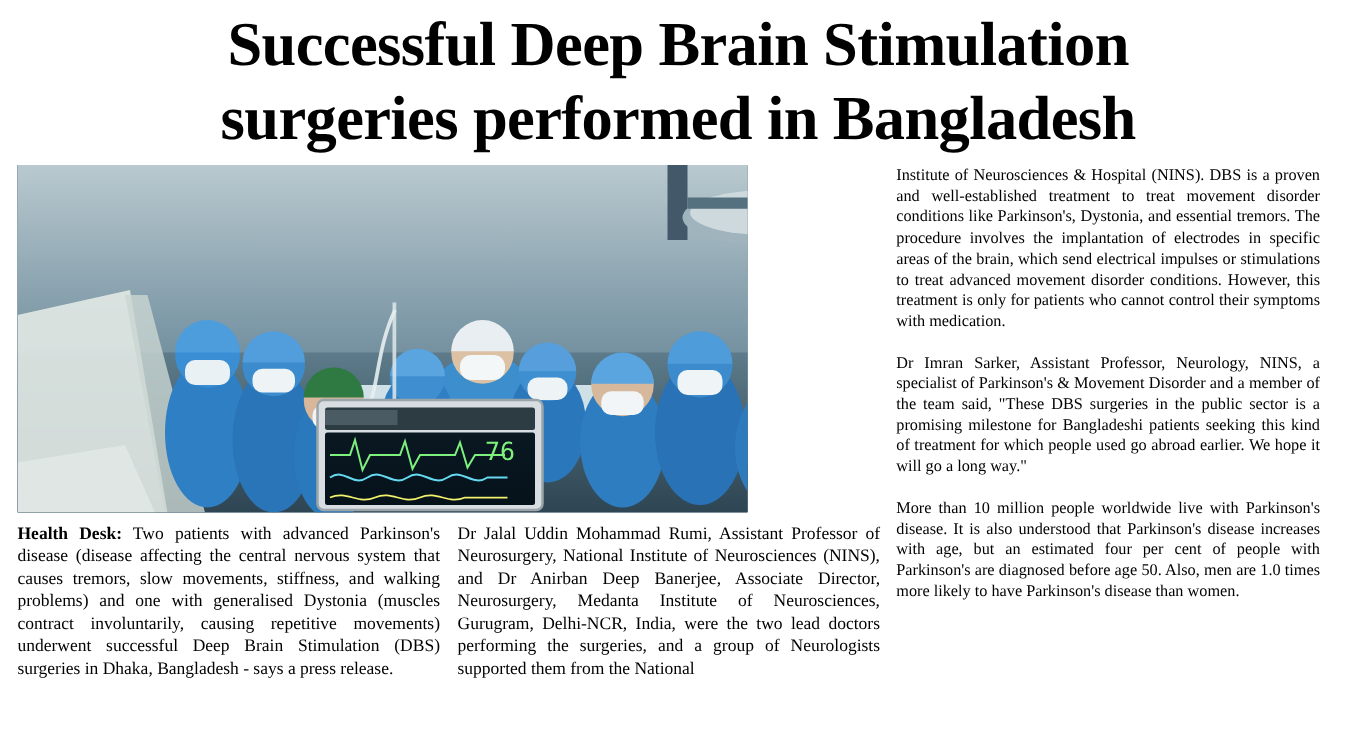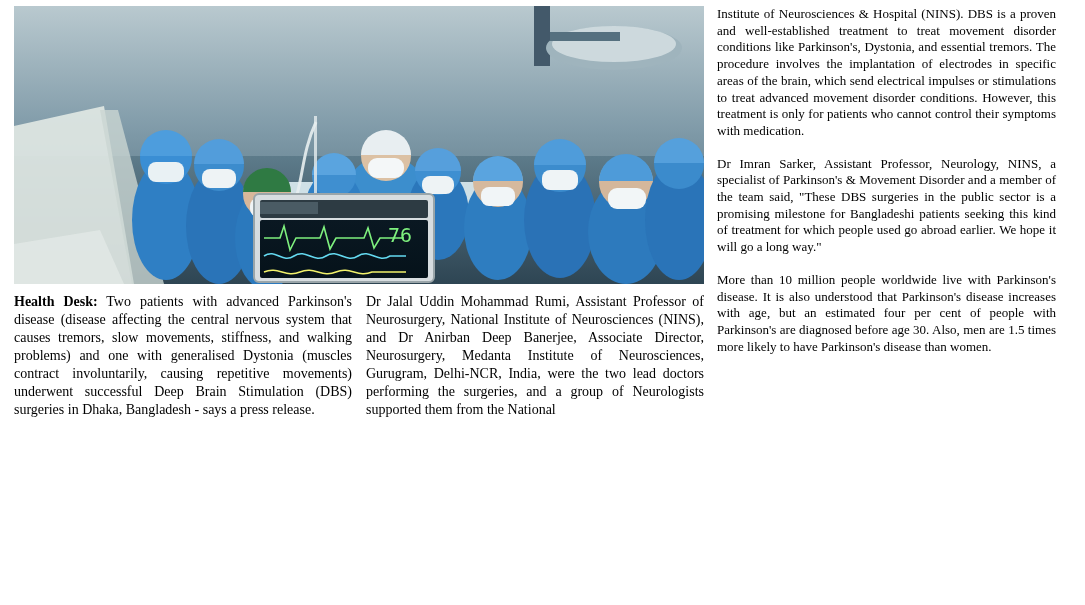--- a/index.html
+++ b/index.html
@@ -49,21 +49,21 @@
   }
   .right-col {
     width: 352px;
     flex: 0 0 352px;
     padding-left: 13px;
     box-sizing: border-box;
   }
   
   .photo {
     position: relative;
-    width: 690px;
+    width: 584px;
     height: 278px;
     overflow: hidden;
     background: #2b4a63;
     border: 0;
   }
   .photo svg { display: block; }
 
   
   .lower-cols {
     display: flex;
@@ -91,20 +91,24 @@
   .right-col p.body {
     font-size: 13px;
     line-height: 1.285;
   }
 </style>
 </head>
 <body>
 
 <div class="page">
 
+  <h1 class="headline">
+    <span class="line">Successful Deep Brain Stimulation</span>
+    <span class="line">surgeries performed in Bangladesh</span>
+  </h1>
 
   <div class="content">
 
     <div class="left-block">
 
       <div class="photo">
         <svg width="690" height="278" viewBox="0 0 690 278" xmlns="http://www.w3.org/2000/svg">
           <defs>
             <linearGradient id="bgGrad" x1="0" y1="0" x2="0" y2="1">
               <stop offset="0%" stop-color="#b9c9cf"></stop>
@@ -226,17 +230,17 @@
         <div class="col">
           <p class="body">Dr Jalal Uddin Mohammad Rumi, Assistant Professor of Neurosurgery, National Institute of Neurosciences (NINS), and Dr Anirban Deep Banerjee, Associate Director, Neurosurgery, Medanta Institute of Neurosciences, Gurugram, Delhi-NCR, India, were the two lead doctors performing the surgeries, and a group of Neurologists supported them from the National</p>
         </div>
       </div>
 
     </div>
 
     <div class="right-col">
       <p class="body">Institute of Neurosciences &amp; Hospital (NINS). DBS is a proven and well-established treatment to treat movement disorder conditions like Parkinson's, Dystonia, and essential tremors. The procedure involves the implantation of electrodes in specific areas of the brain, which send electrical impulses or stimulations to treat advanced movement disorder conditions. However, this treatment is only for patients who cannot control their symptoms with medication.</p>
       <p class="body">Dr Imran Sarker, Assistant Professor, Neurology, NINS, a specialist of Parkinson's &amp; Movement Disorder and a member of the team said, "These DBS surgeries in the public sector is a promising milestone for Bangladeshi patients seeking this kind of treatment for which people used go abroad earlier. We hope it will go a long way."</p>
-      <p class="body">More than 10 million people worldwide live with Parkinson's disease. It is also understood that Parkinson's disease increases with age, but an estimated four per cent of people with Parkinson's are diagnosed before age 30. Also, men are 1.5 times more likely to have Parkinson's disease than women.</p>
+      <p class="body">More than 10 million people worldwide live with Parkinson's disease. It is also understood that Parkinson's disease increases with age, but an estimated four per cent of people with Parkinson's are diagnosed before age 50. Also, men are 1.0 times more likely to have Parkinson's disease than women.</p>
     </div>
 
   </div>
 </div>
 
 </body></html>

